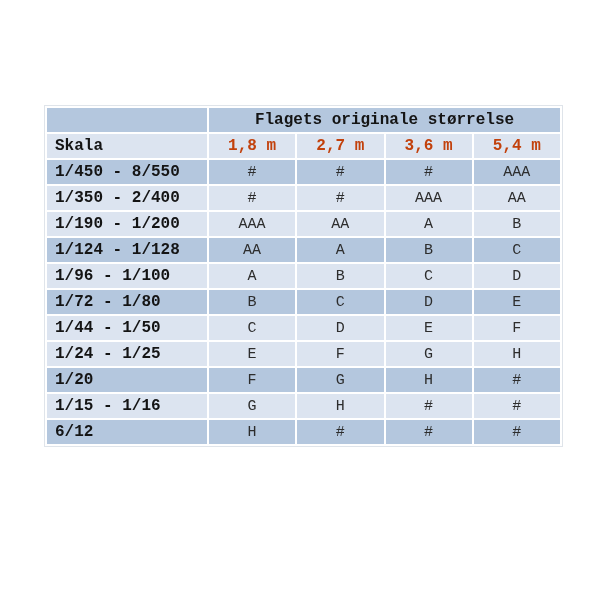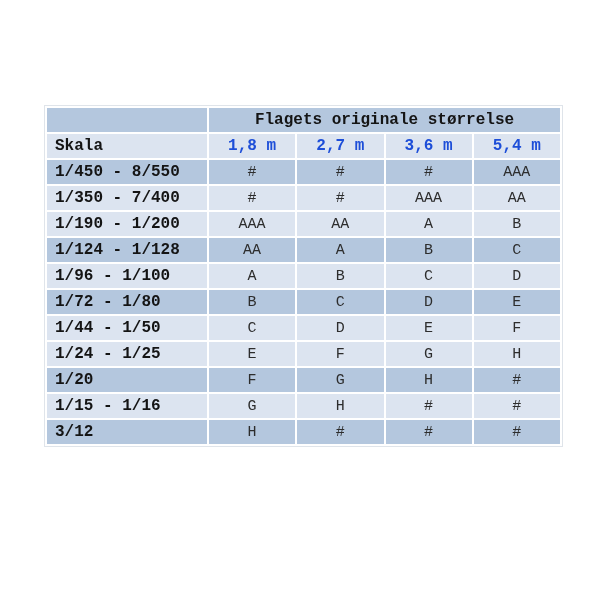--- a/index.html
+++ b/index.html
@@ -47,21 +47,21 @@
   td.skala-h, td.skala {
     text-align: left;
     font-weight: bold;
     font-size: 16px;
     color: #141414;
   }
   td.col-h {
     text-align: center;
     font-weight: bold;
     font-size: 16px;
-    color: #1d4ed8;
+    color: #c2410c;
   }
   td.val {
     text-align: center;
     font-weight: normal;
     font-size: 15px;
     color: #2d2d2d;
   }
 </style>
 </head>
 <body>
@@ -91,21 +91,21 @@
     </tr>
 
     <tr class="r-dark">
       <td class="skala">1/450 - 8/550</td>
       <td class="val">#</td>
       <td class="val">#</td>
       <td class="val">#</td>
       <td class="val">AAA</td>
     </tr>
     <tr class="r-light">
-      <td class="skala">1/350 - 7/400</td>
+      <td class="skala">1/350 - 2/400</td>
       <td class="val">#</td>
       <td class="val">#</td>
       <td class="val">AAA</td>
       <td class="val">AA</td>
     </tr>
     <tr class="r-light">
       <td class="skala">1/190 - 1/200</td>
       <td class="val">AAA</td>
       <td class="val">AA</td>
       <td class="val">A</td>
@@ -154,21 +154,21 @@
       <td class="val">#</td>
     </tr>
     <tr class="r-light">
       <td class="skala">1/15 - 1/16</td>
       <td class="val">G</td>
       <td class="val">H</td>
       <td class="val">#</td>
       <td class="val">#</td>
     </tr>
     <tr class="r-dark">
-      <td class="skala">3/12</td>
+      <td class="skala">6/12</td>
       <td class="val">H</td>
       <td class="val">#</td>
       <td class="val">#</td>
       <td class="val">#</td>
     </tr>
   </tbody>
     </table>
 </div>
 
 </body></html>

